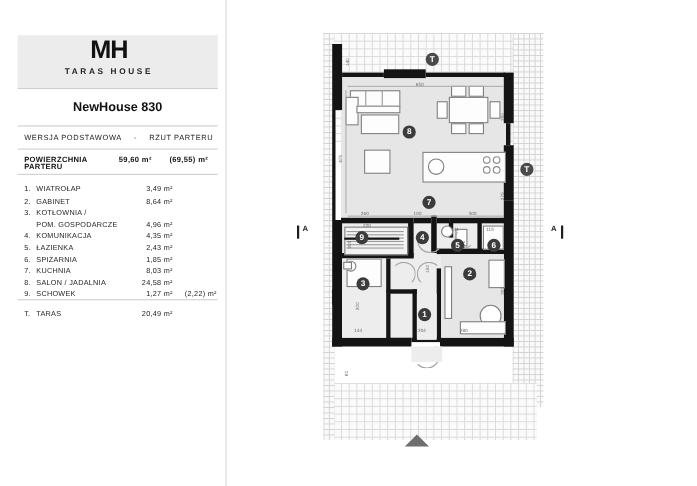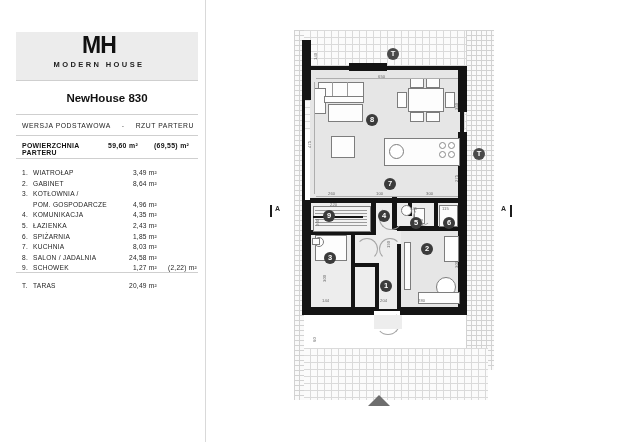--- a/index.html
+++ b/index.html
@@ -133,21 +133,21 @@
 </style>
 </head>
 <body>
 
 <div class="page">
 
   <div class="panel">
 
     <div class="logo-band"></div>
     <div class="logo-mark">MH</div>
-    <div class="logo-sub">MODERN HOUSE</div>
+    <div class="logo-sub">TARAS HOUSE</div>
 
     <div class="panel-rule" style="top:50px"></div>
 
     <div class="title">NewHouse 830</div>
 
     <div class="panel-rule" style="top:84px"></div>
 
     <div class="subtitle-row">
       <span>WERSJA  PODSTAWOWA</span>
       <span class="dash">-</span>

